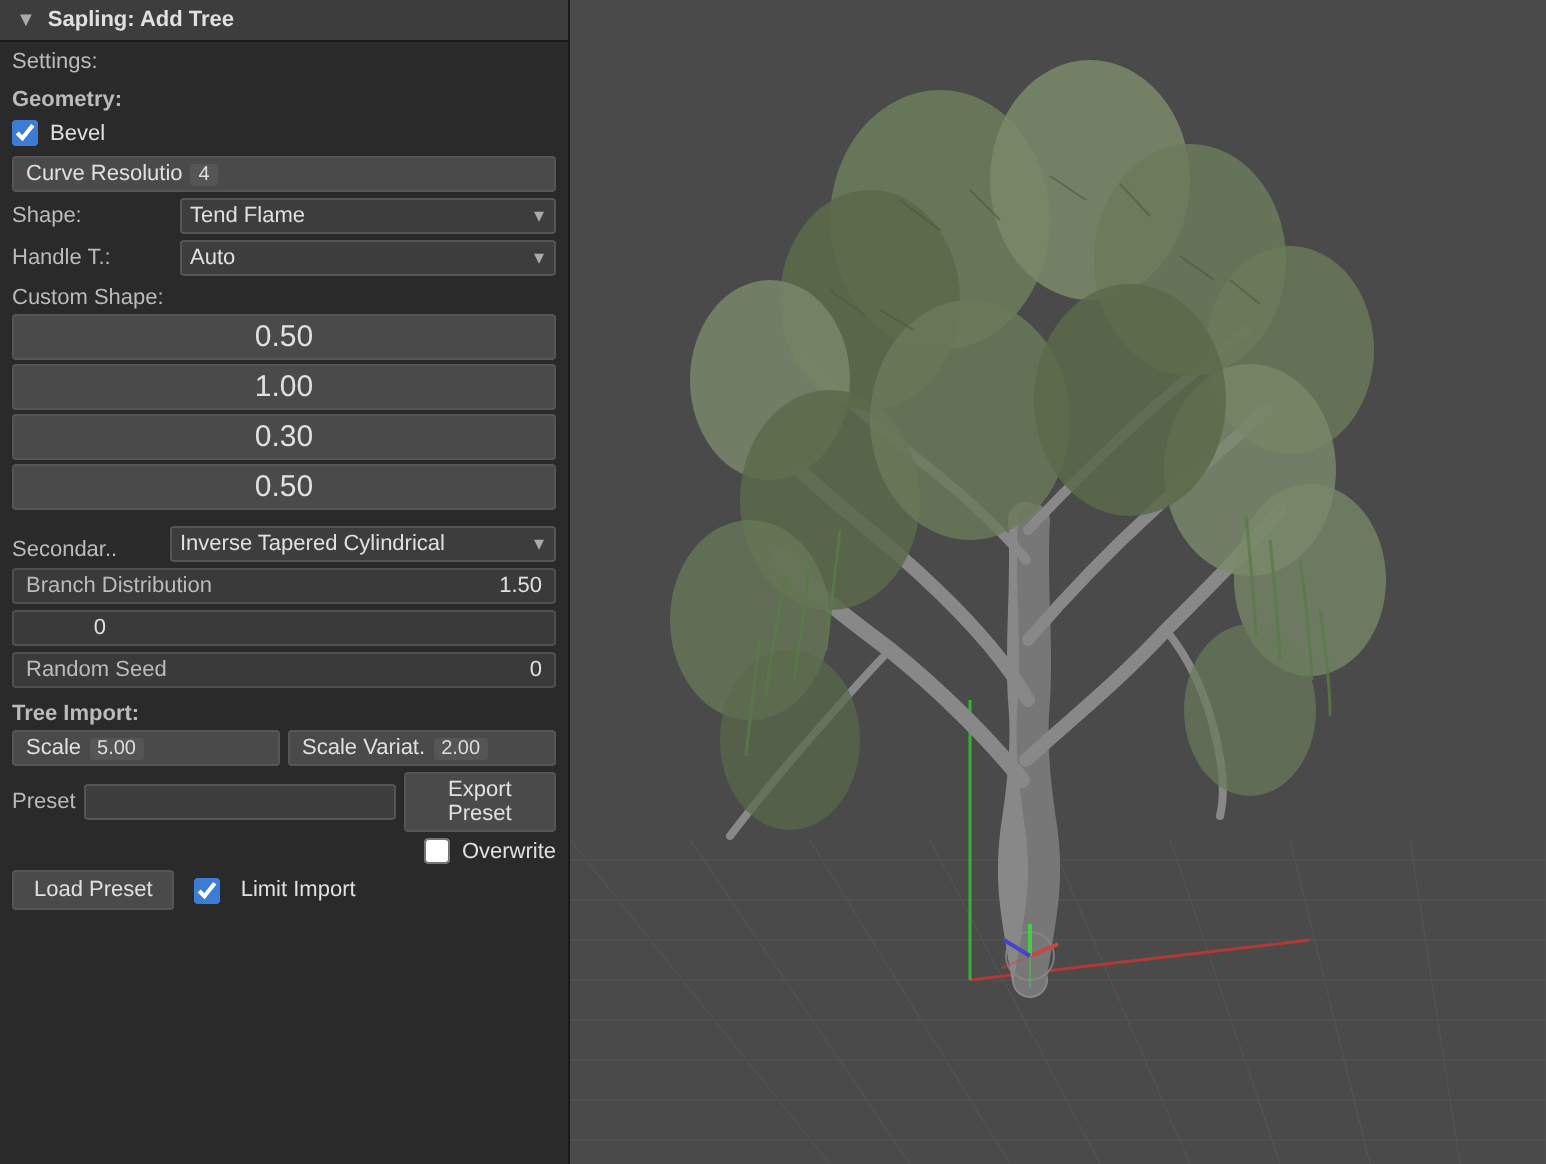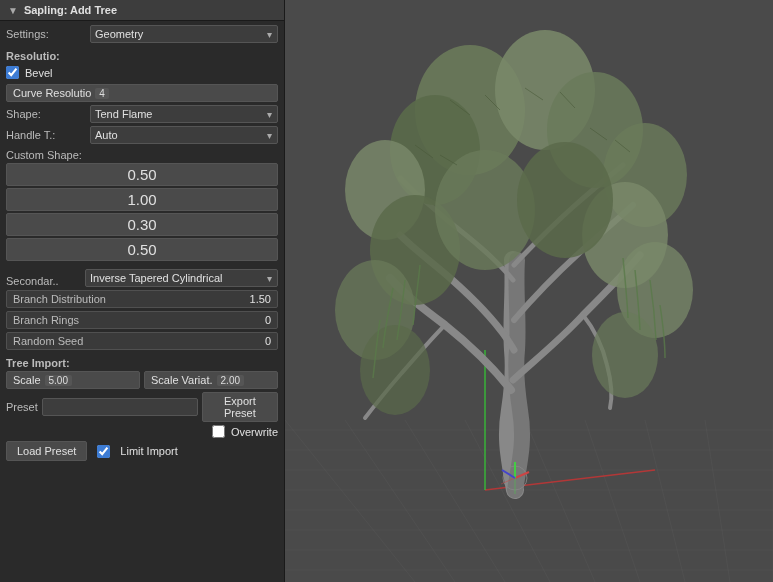--- a/index.html
+++ b/index.html
@@ -230,31 +230,23 @@
 
   <div class="panel-header">
     <span class="triangle-icon">▼</span>
     <span>Sapling: Add Tree</span>
   </div>
 
   <div class="panel-content">
 
     <div class="row">
       <span class="label label-wide">Settings:</span>
-      <div class="select-wrapper">
-        <select>
-          <option>Geometry</option>
-          <option>Branches</option>
-          <option>Leaves</option>
-          <option>Armature</option>
-        </select>
-      </div>
-    </div>
-
-    <div class="section-label">Resolutio:</div>
+    </div>
+
+    <div class="section-label">Geometry:</div>
 
     <div class="checkbox-row">
       <input type="checkbox" checked="" style="">
       <span>Bevel</span>
     </div>
 
     <div class="btn-row">
       <button class="btn btn-half">
         <span>Curve Resolutio</span>
         <span class="number-badge">4</span>
@@ -314,21 +306,20 @@
         </select>
       </div>
     </div>
 
     <div class="slider-row">
       <span class="slider-label">Branch Distribution</span>
       <span class="slider-value">1.50</span>
     </div>
 
     <div class="slider-row">
-      <span class="slider-label">Branch Rings</span>
       <span class="slider-value">0</span>
     </div>
 
     <div class="slider-row">
       <span class="slider-label">Random Seed</span>
       <span class="slider-value">0</span>
     </div>
 
     <div class="section-label">Tree Import:</div>
 

